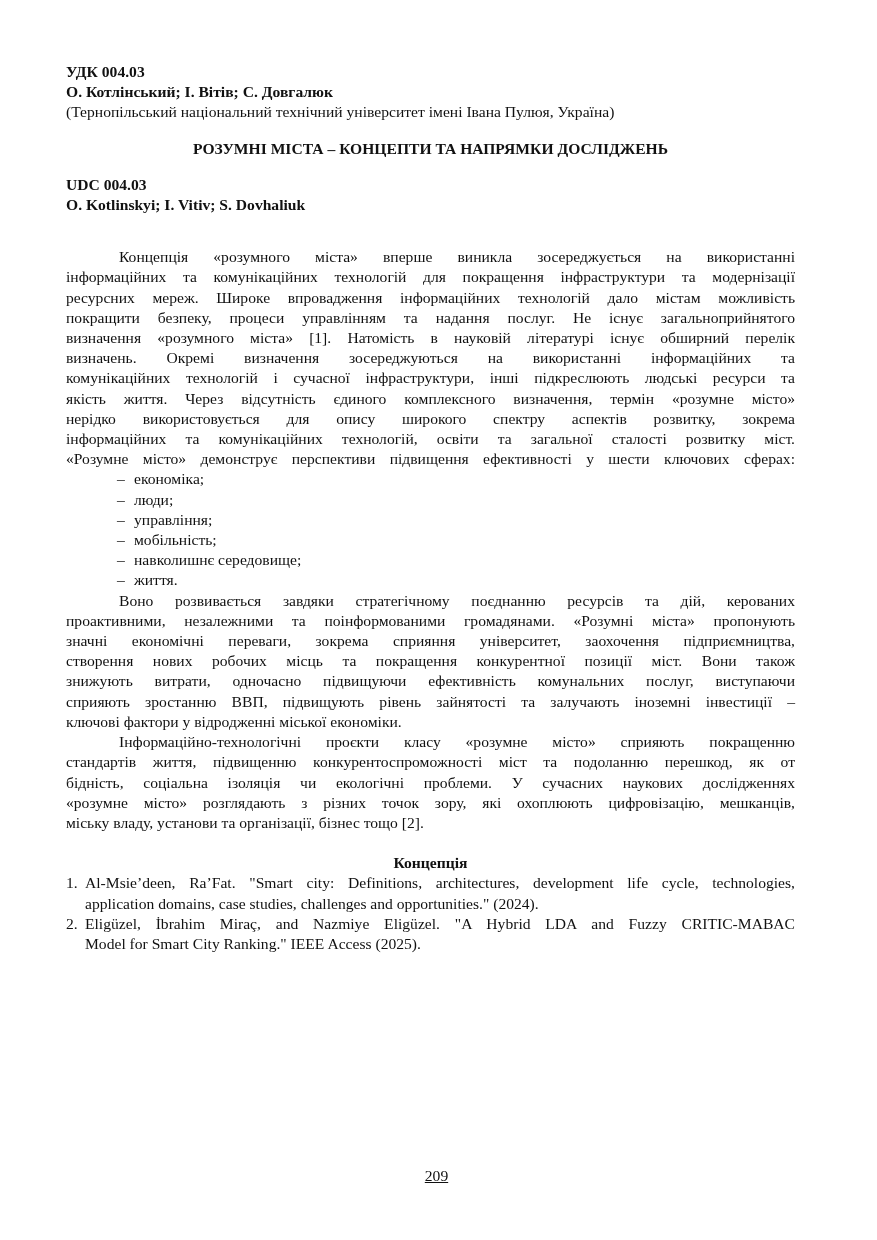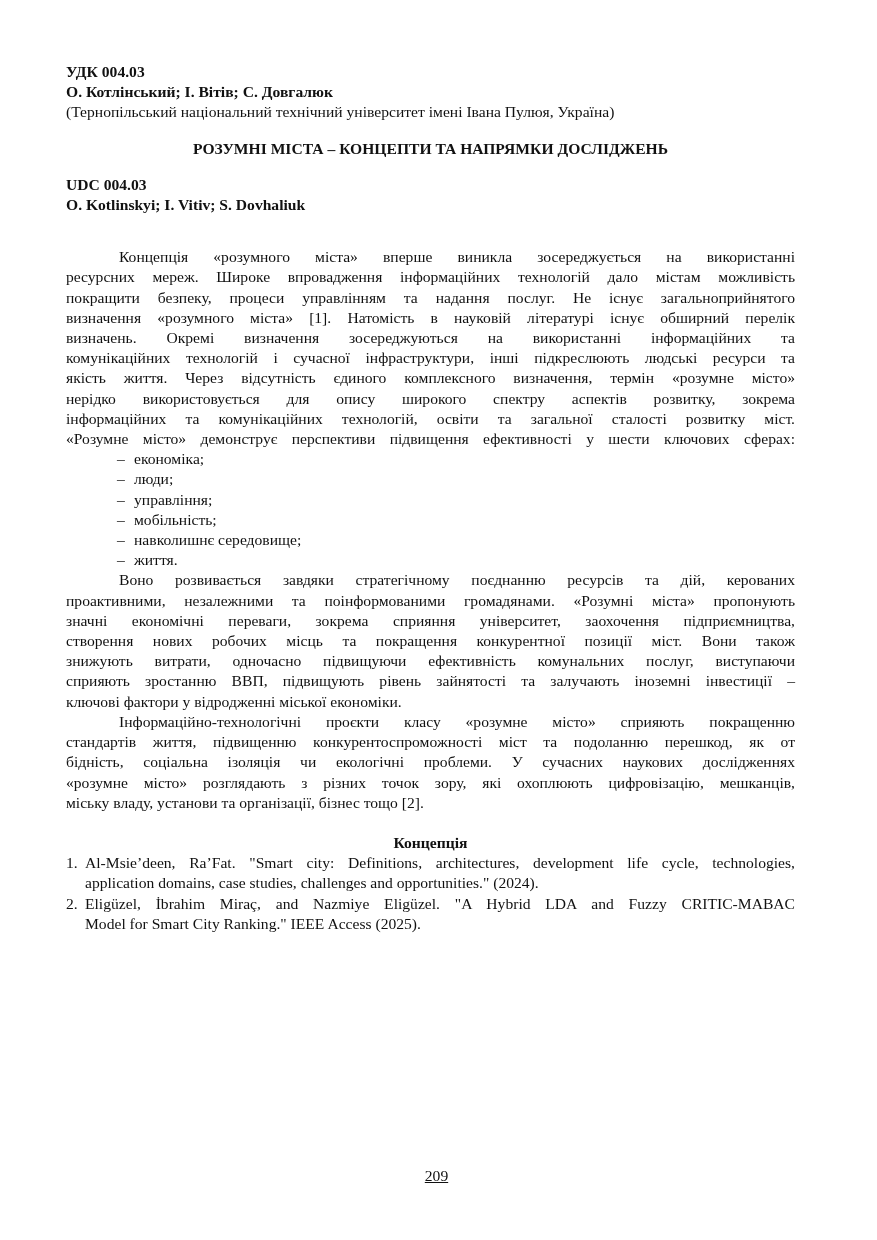--- a/index.html
+++ b/index.html
@@ -32,20 +32,21 @@
   <div style="height:16px"></div>
   <div class="bold center line">РОЗУМНІ МІСТА – КОНЦЕПТИ ТА НАПРЯМКИ ДОСЛІДЖЕНЬ</div>
   <div style="height:16px"></div>
   <div class="bold line">UDC 004.03</div>
   <div class="bold line">O. Kotlinskyi; I. Vitiv; S. Dovhaliuk</div>
   <div style="height:16px"></div>
   <div style="height:16px"></div>
 
   <div>
     <div class="just indent">Концепція «розумного міста» вперше виникла зосереджується на використанні</div>
+    <div class="just">інформаційних та комунікаційних технологій для покращення інфраструктури та модернізації</div>
     <div class="just">ресурсних мереж. Широке впровадження інформаційних технологій дало містам можливість</div>
     <div class="just">покращити безпеку, процеси управлінням та надання послуг. Не існує загальноприйнятого</div>
     <div class="just">визначення «розумного міста» [1]. Натомість в науковій літературі існує обширний перелік</div>
     <div class="just">визначень. Окремі визначення зосереджуються на використанні інформаційних та</div>
     <div class="just">комунікаційних технологій і сучасної інфраструктури, інші підкреслюють людські ресурси та</div>
     <div class="just">якість життя. Через відсутність єдиного комплексного визначення, термін «розумне місто»</div>
     <div class="just">нерідко використовується для опису широкого спектру аспектів розвитку, зокрема</div>
     <div class="just">інформаційних та комунікаційних технологій, освіти та загальної сталості розвитку міст.</div>
     <div class="just">«Розумне місто» демонструє перспективи підвищення ефективності у шести ключових сферах:</div>
   </div>

